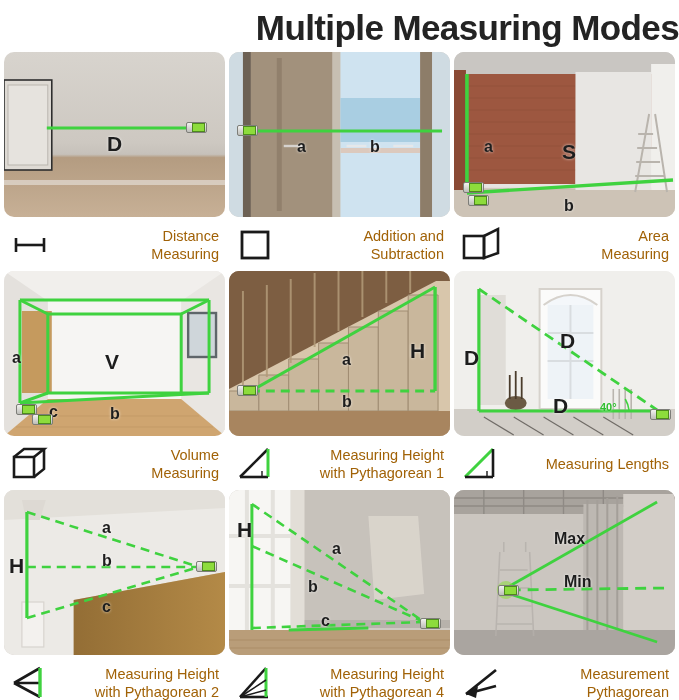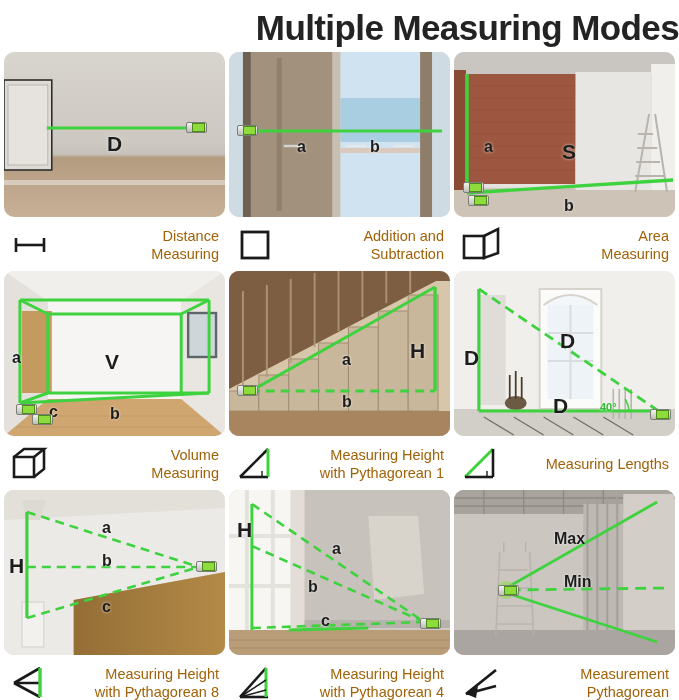--- a/index.html
+++ b/index.html
@@ -427,21 +427,21 @@
       </div>
       <div class="caption">
         <span class="mode-icon">
           <svg viewBox="0 0 46 38">
             <path d="M4 19 L30 4 M4 19 L30 19 M4 19 L30 33" stroke="#1a1a1a" stroke-width="2.6" fill="none"></path>
             <path d="M30 4 L30 33" stroke="#3fd23f" stroke-width="3.4" fill="none"></path>
           </svg>
         </span>
         <span class="mode-text">
           <span>Measuring Height</span><br>
-          <span>with Pythagorean 8</span>
+          <span>with Pythagorean 2</span>
         </span>
       </div>
     </div>
 
     <div class="card">
       <div class="photo bg-win">
         <svg viewBox="0 0 222 165" preserveAspectRatio="none">
           <rect x="0" y="0" width="222" height="165" fill="#cfcac3"></rect>
           <rect x="0" y="0" width="62" height="150" fill="#f7f6f3"></rect>
           <g stroke="#e4e2dd" stroke-width="4">

